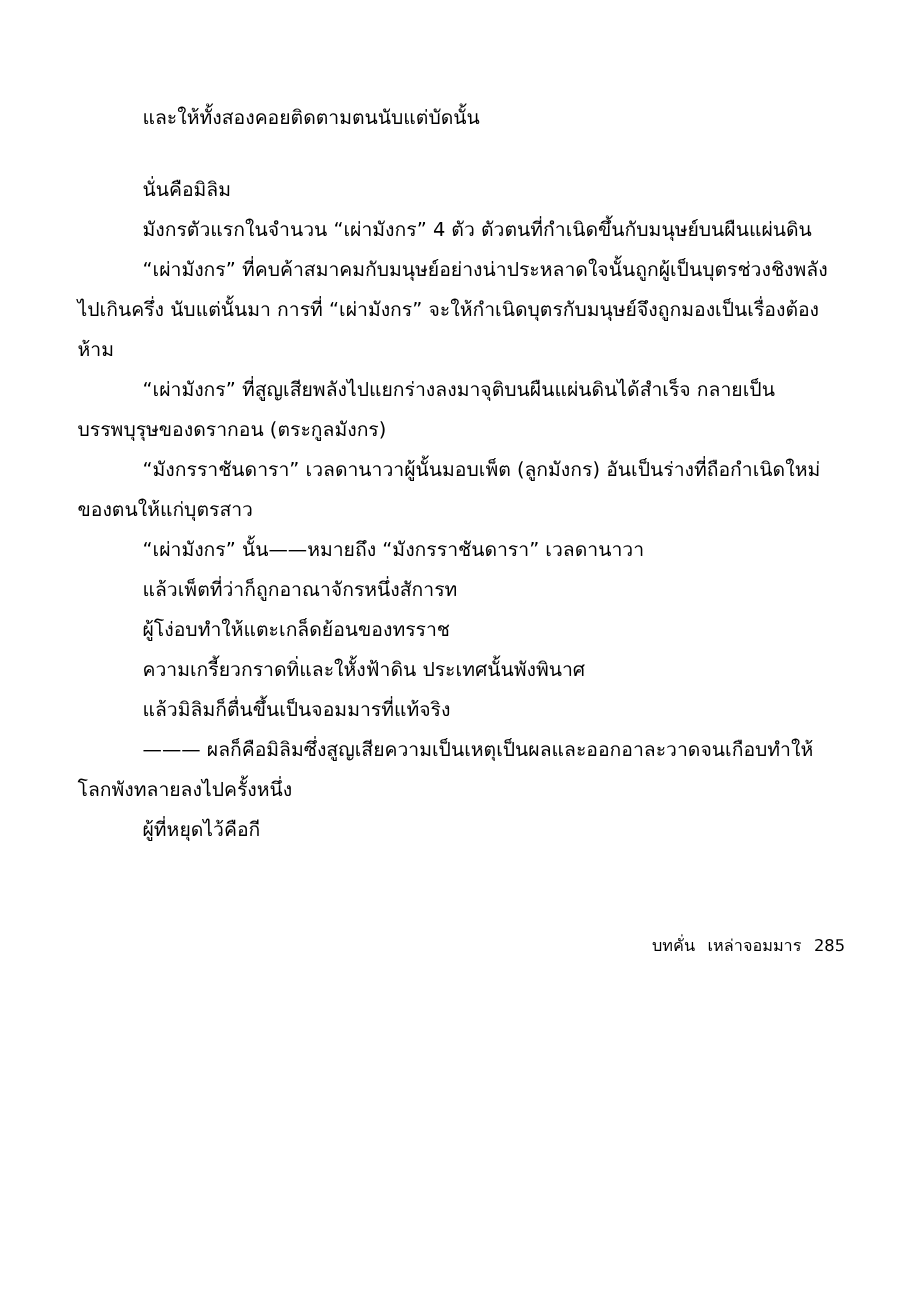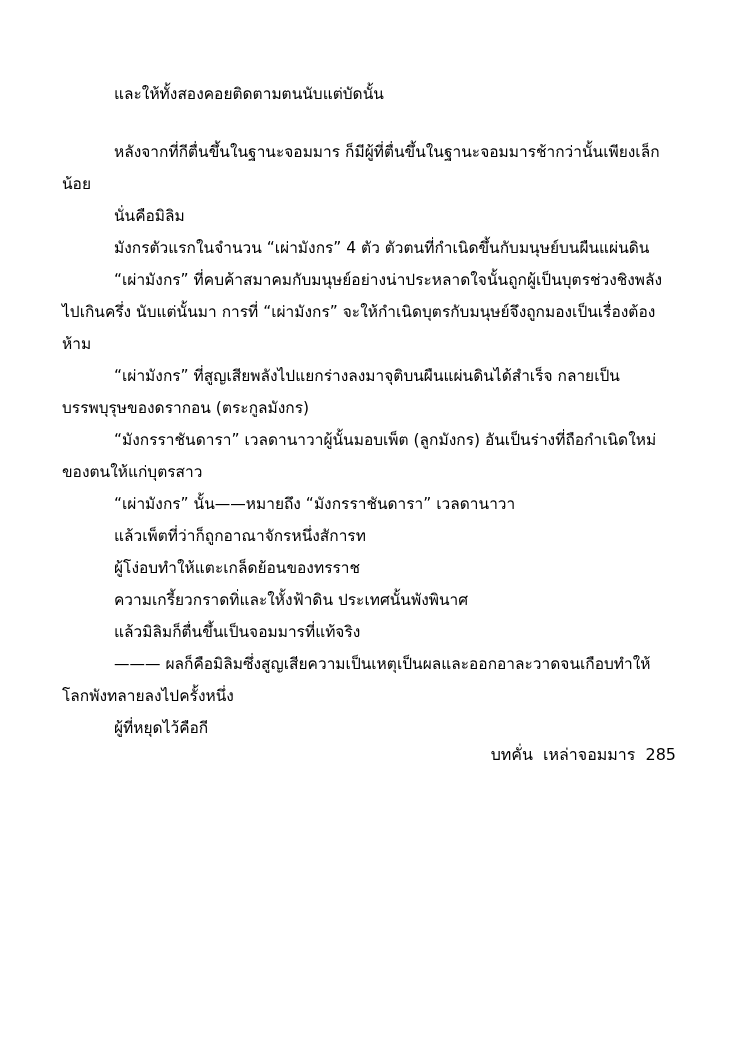--- a/index.html
+++ b/index.html
@@ -31,35 +31,34 @@
     margin: 0;
     text-indent: 52px;
   }
   .para.spaced-after {
     margin-bottom: 26px;
   }
   .footer {
     position: absolute;
     right: 62px;
     bottom: 46px;
-    font-size: 16px;
+    font-size: 13px;
     white-space: nowrap;
   }
   .footer .sep {
     display: inline-block;
     width: 10px;
   }
 </style>
 </head>
 <body>
 
 <div class="page">
   <div class="body-text">
     <p class="para spaced-after">และให้ทั้งสองคอยติดตามตนนับแต่บัดนั้น</p>
-    <p class="para">หลังจากที่กีตื่นขึ้นในฐานะจอมมาร ก็มีผู้ที่ตื่นขึ้นในฐานะจอมมารช้ากว่านั้นเพียงเล็กน้อย</p>
     <p class="para">นั่นคือมิลิม</p>
     <p class="para">มังกรตัวแรกในจำนวน “เผ่ามังกร” 4 ตัว ตัวตนที่กำเนิดขึ้นกับมนุษย์บนผืนแผ่นดิน</p>
     <p class="para">“เผ่ามังกร”  ที่คบค้าสมาคมกับมนุษย์อย่างน่าประหลาดใจนั้นถูกผู้เป็นบุตรช่วงชิงพลังไปเกินครึ่ง นับแต่นั้นมา การที่ “เผ่ามังกร” จะให้กำเนิดบุตรกับมนุษย์จึงถูกมองเป็นเรื่องต้องห้าม</p>
     <p class="para">“เผ่ามังกร” ที่สูญเสียพลังไปแยกร่างลงมาจุติบนผืนแผ่นดินได้สำเร็จ กลายเป็นบรรพบุรุษของดรากอน (ตระกูลมังกร)</p>
     <p class="para">“มังกรราชันดารา” เวลดานาวาผู้นั้นมอบเพ็ต (ลูกมังกร) อันเป็นร่างที่ถือกำเนิดใหม่ของตนให้แก่บุตรสาว</p>
     <p class="para">“เผ่ามังกร” นั้น——หมายถึง “มังกรราชันดารา” เวลดานาวา</p>
     <p class="para">แล้วเพ็ตที่ว่าก็ถูกอาณาจักรหนึ่งสัการท</p>
     <p class="para">ผู้โง่อบทำให้แตะเกล็ดย้อนของทรราช</p>
     <p class="para">ความเกรี้ยวกราดทิ่และใหั้งฟ้าดิน ประเทศนั้นพังพินาศ</p>
     <p class="para">แล้วมิลิมก็ตื่นขึ้นเป็นจอมมารที่แท้จริง</p>

